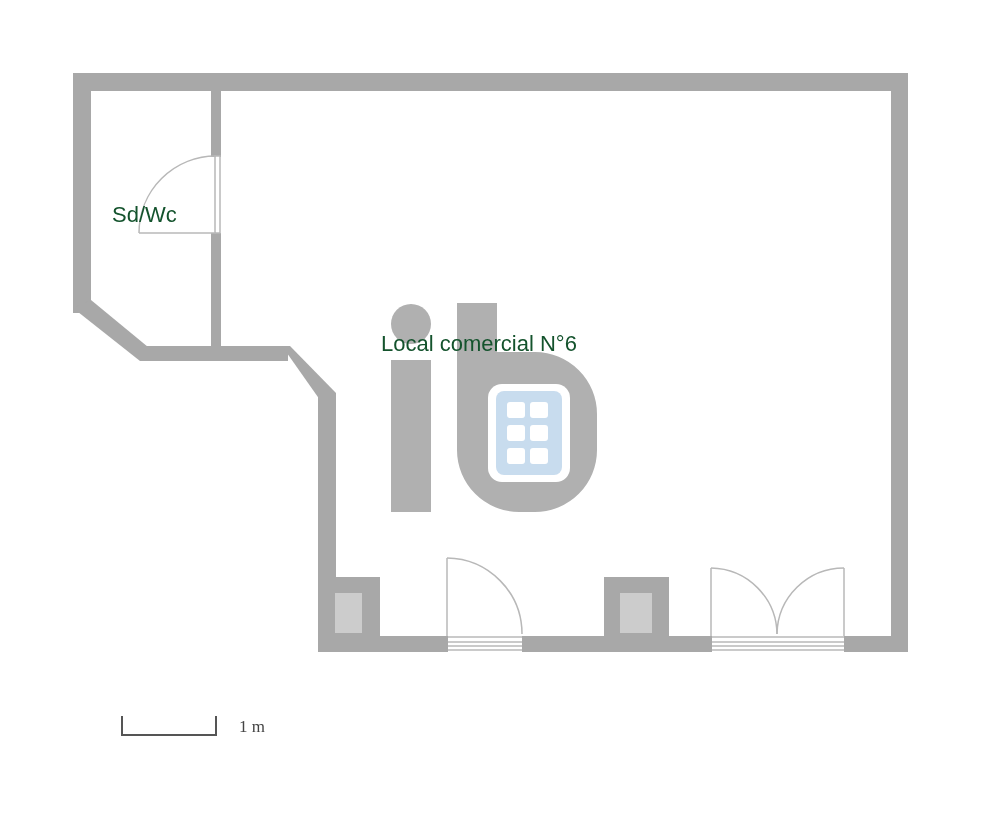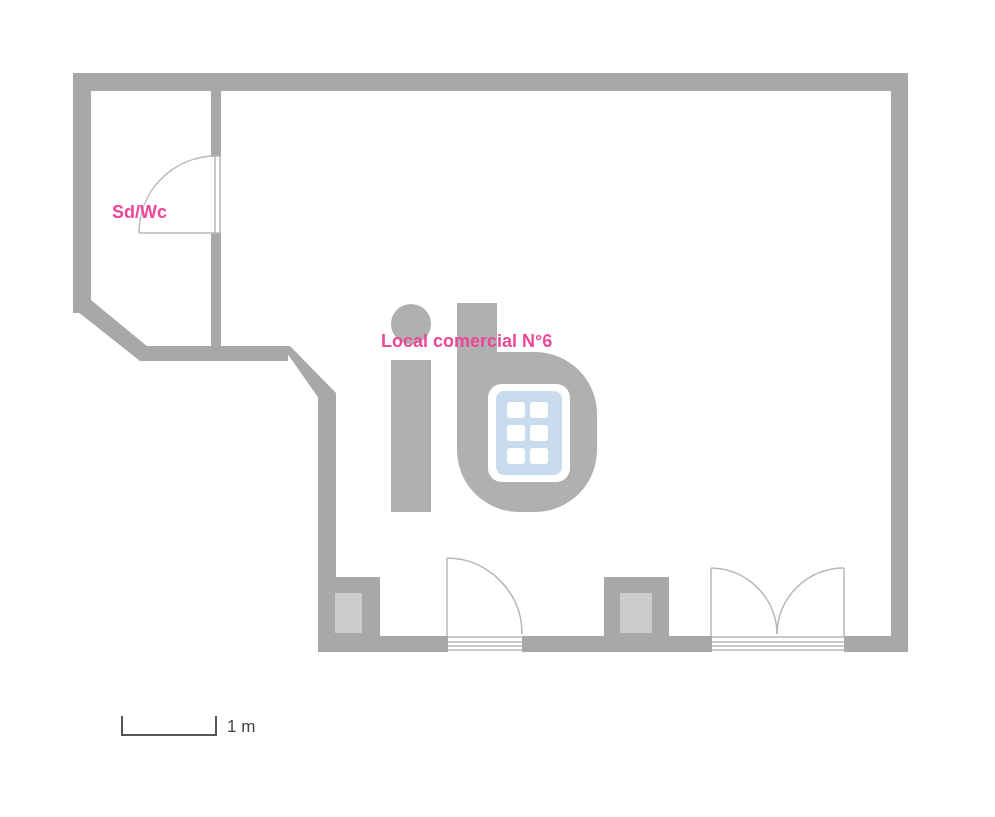--- a/index.html
+++ b/index.html
@@ -1,22 +1,22 @@
 <!DOCTYPE html>
 <html><head>
   <meta charset="utf-8">
   <style>
     html, body { margin: 0; padding: 0; background: #ffffff; }
     body { width: 995px; height: 817px; position: relative; overflow: hidden;
            font-family: "Liberation Sans", sans-serif; }
     svg.plan { position: absolute; left: 0; top: 0; }
-    .label { position: absolute; color: #ec4899; font-family: "Liberation Sans", sans-serif;
-             font-size: 18px; white-space: nowrap; font-weight: bold; }
-    .scale-label { position: absolute; color: #444444; font-family: Liberation Sans, sans-serif;
-                   font-size: 17px; }
+    .label { position: absolute; color: #14532d; font-family: "Liberation Sans", sans-serif;
+             font-size: 22px; white-space: nowrap; }
+    .scale-label { position: absolute; color: #444444; font-family: Liberation Serif, serif;
+                   font-size: 17px; margin-left: 12px; }
   </style>
 </head>
 <body>
 
 <svg class="plan" width="995" height="817" viewBox="0 0 995 817">
 
   <g>
     <circle cx="411" cy="324" r="20" fill="#b0b0b0"></circle>
     <rect x="391" y="360" width="40" height="152" fill="#b0b0b0"></rect>
     <path d="M457 303 H497 V352 H535 A62 62 0 0 1 597 414 V450 A62 62 0 0 1 535 512 H519 A62 62 0 0 1 457 450 Z" fill="#b0b0b0"></path>

